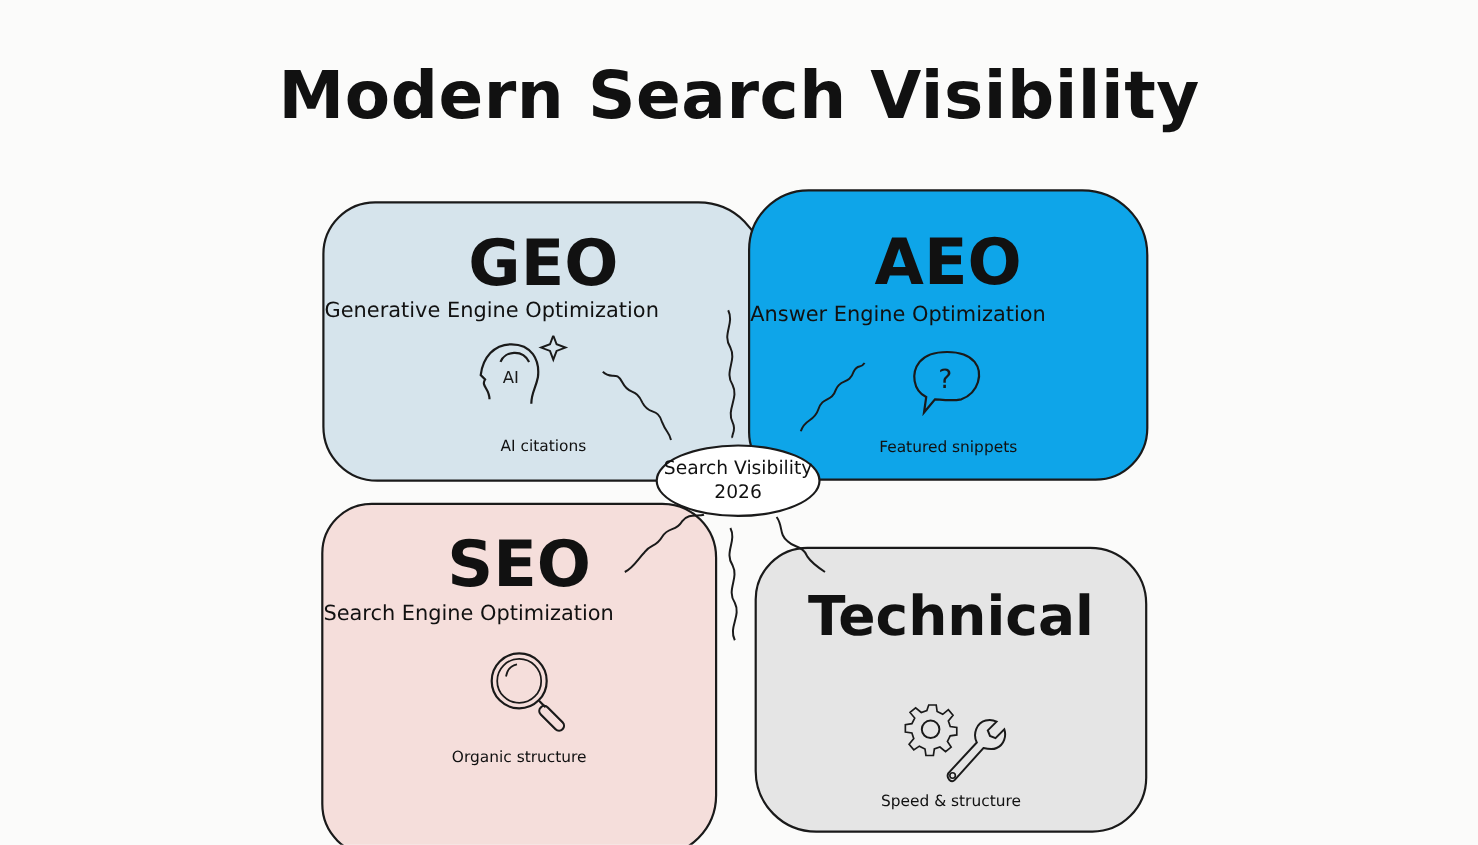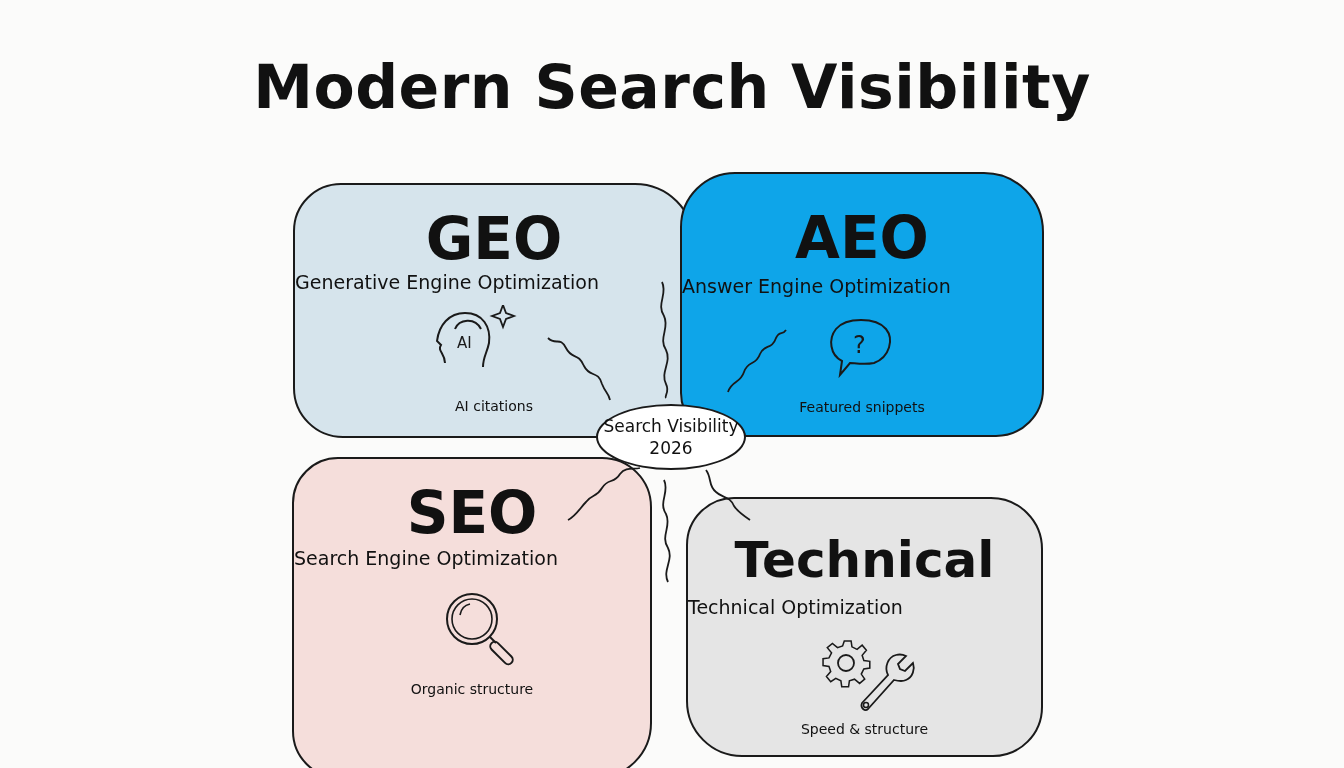--- a/index.html
+++ b/index.html
@@ -52,21 +52,20 @@
     <circle cx="30" cy="30" r="20" fill="none" stroke="#1a1a1a" stroke-width="1.6"></circle>
     <path d="M18 26 C19 20 23 16 28 15" fill="none" stroke="#1a1a1a" stroke-width="1.6"></path>
     <path d="M48 48 L54 54" stroke="#1a1a1a" stroke-width="2"></path>
     <rect x="55" y="50" width="9" height="28" rx="4.5" transform="rotate(-45 59.5 64)" fill="none" stroke="#1a1a1a" stroke-width="2"></rect>
   </svg>
   <div class="caption" style="top:222px;">Organic structure</div>
 </div>
 
 <div class="card" id="tech">
   <div class="abbr" style="top:32px;font-size:50px;">Technical</div>
-  <div class="full" style="top:97px;">Technical Optimization</div>
   <svg class="icon" style="left:130px;top:138px;" width="104" height="76" viewBox="0 0 104 76">
     <g transform="translate(28 26)" fill="none" stroke="#1a1a1a" stroke-width="1.8">
       <path d="M-4 -22 L4 -22 L5 -15 L11 -12 L17 -17 L22 -11 L17 -5 L19 1 L26 2 L26 10 L19 11 L16 17 L20 23 L14 28 L8 23 L2 25 L1 32 L-7 32 L-8 25 L-14 22 L-20 26 L-25 20 L-20 14 L-22 8 L-29 7 L-29 -1 L-22 -2 L-19 -8 L-24 -14 L-18 -19 L-12 -14 L-6 -16 Z" transform="scale(0.85) translate(2 -4)"></path>
       <circle cx="0" cy="0" r="8"></circle>
     </g>
     <path d="M44 66 L70 38 C66 30 70 20 78 18 C82 17 86 18 88 19 L80 27 L82 32 L87 34 L95 26 C97 32 95 40 88 43 C84 45 80 44 76 43 L50 72 C47 75 42 71 44 66 Z" fill="none" stroke="#1a1a1a" stroke-width="1.8"></path>
     <circle cx="48" cy="68" r="2.5" fill="none" stroke="#1a1a1a" stroke-width="1.5"></circle>
   </svg>
   <div class="caption" style="top:222px;">Speed &amp; structure</div>
 </div>

